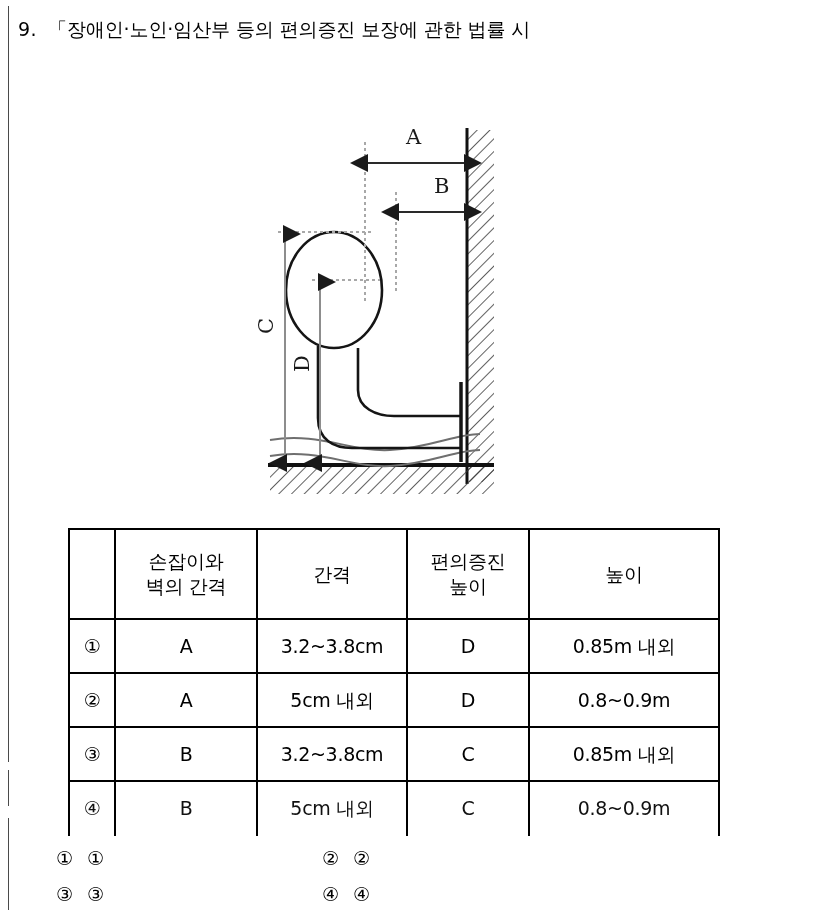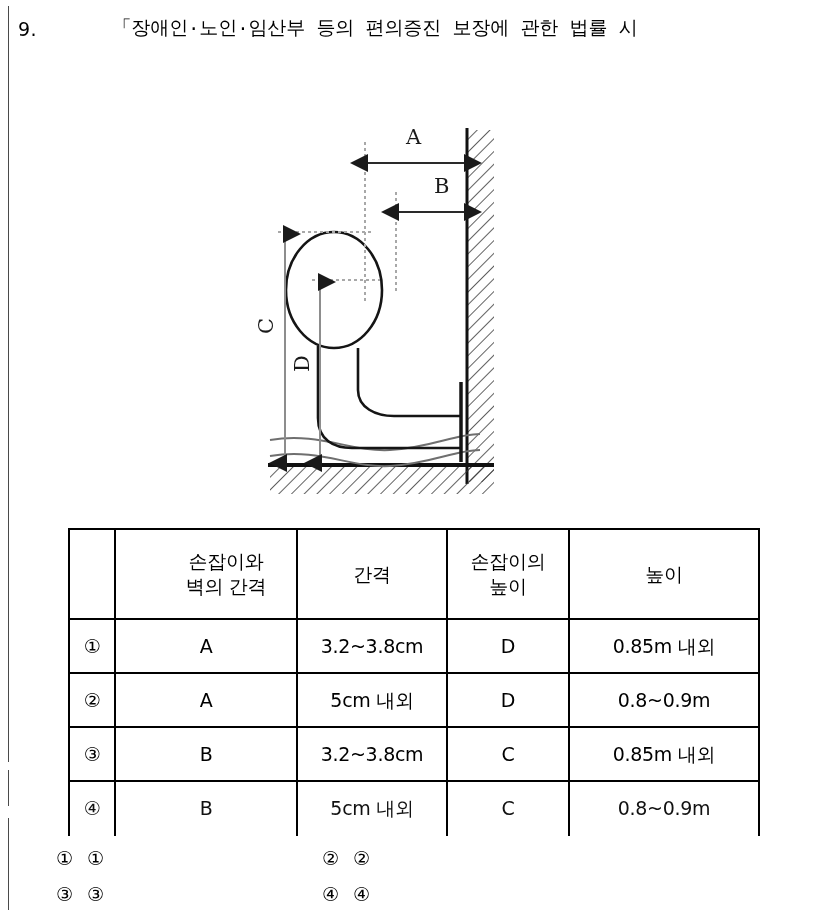--- a/index.html
+++ b/index.html
@@ -52,23 +52,22 @@
     flex: 1 1 auto;
     font-size: 19px;
     line-height: 30px;
     letter-spacing: -0.1px;
   }
   .stem-line {
     white-space: nowrap;
   }
   .stem-line.justify {
     display: flex;
-    justify-content: center;
+    justify-content: flex-start;
     width: 654px;
-    font-family: Liberation Mono, monospace;
   }
   .stem-line.justify > span { display: inline-block; }
 
   
   #handrail-figure {
     position: absolute;
     left: 230px;
     top: 122px;
     width: 300px;
     height: 380px;
@@ -106,21 +105,21 @@
   }
   #spec-table td {
     border: 2px solid #000000;
     text-align: center;
     vertical-align: middle;
     padding: 2px 0;
     line-height: 25px;
     letter-spacing: -0.3px;
   }
   #spec-table .col-mark  { width: 44px;  }
-  #spec-table .col-gap   { width: 140px; padding-left: 40px; }
+  #spec-table .col-gap   { width: 140px; }
   #spec-table .col-dist  { width: 148px; }
   #spec-table .col-hpos  { width: 120px; }
   #spec-table .col-hval  { width: 188px; }
 
   #spec-table tr.header-row td { height: 84px; }
   #spec-table tr.data-row  td { height: 48px; }
 
   
   #spec-table tr.faded td {
     border-top-color: transparent;
@@ -251,21 +250,21 @@
         <span class="hdr-ml"></span>
       </td>
       <td class="col-gap">
         <span class="hdr-ml">손잡이와</span>
         <span class="hdr-ml">벽의 간격</span>
       </td>
       <td class="col-dist">
         <span class="hdr-ml">간격</span>
       </td>
       <td class="col-hpos">
-        <span class="hdr-ml">손잡이의</span>
+        <span class="hdr-ml">편의증진</span>
         <span class="hdr-ml">높이</span>
       </td>
       <td class="col-hval">
         <span class="hdr-ml">높이</span>
       </td>
     </tr>
 
     <tr class="data-row">
       <td>①</td>
       <td>A</td>

